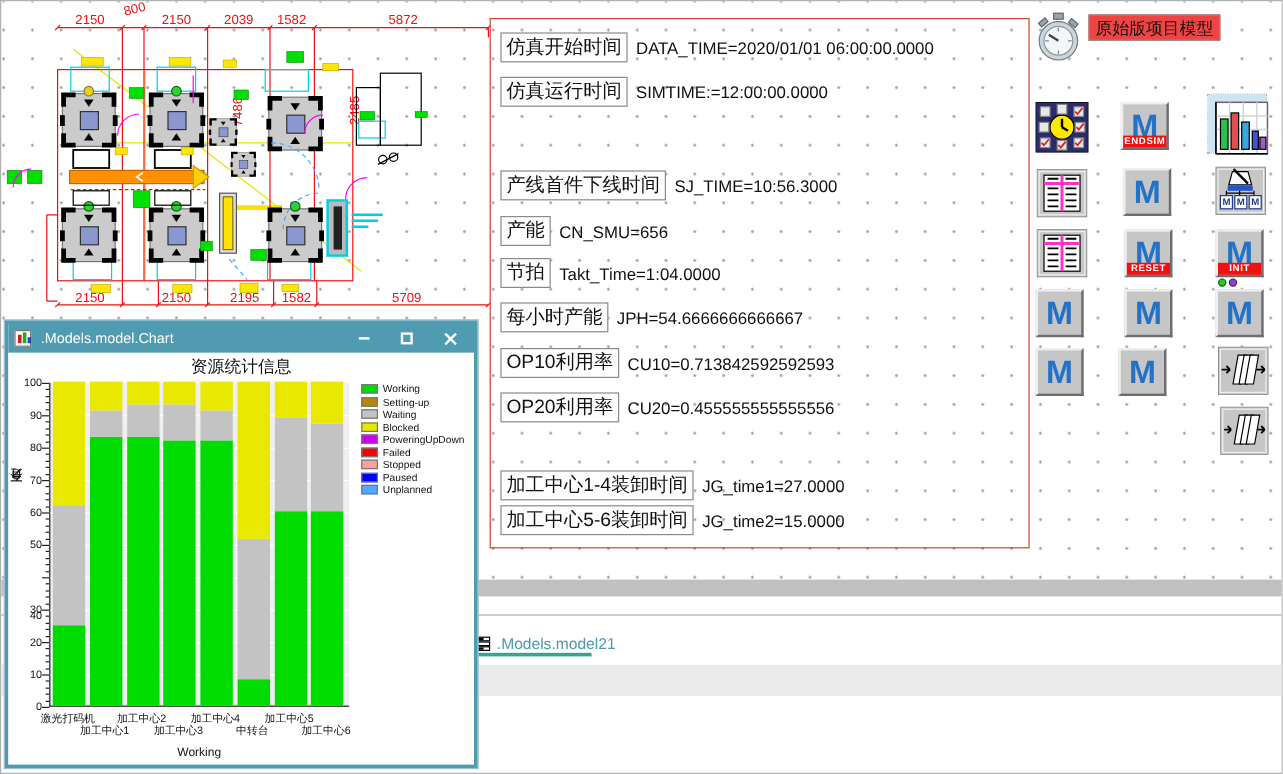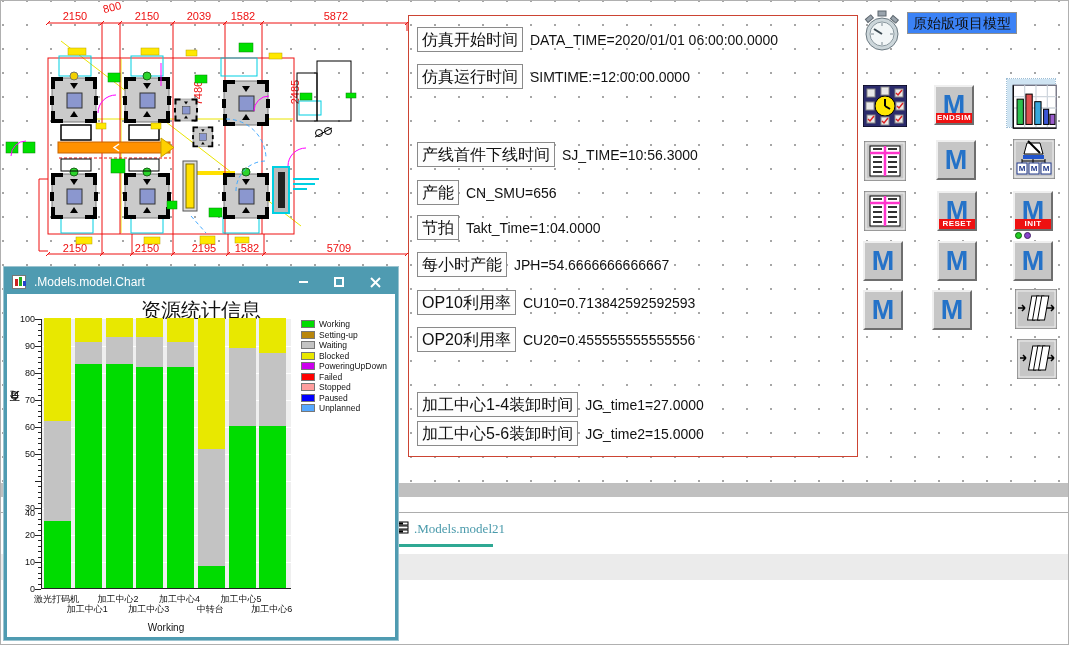--- a/index.html
+++ b/index.html
@@ -6,21 +6,21 @@
   body { font-family:"Liberation Sans", sans-serif; background:#e8e8e8; }
   .screen { position:relative; width:1069px; height:645px; background:#fff; overflow:hidden; border:1px solid #b0b0b0; }
   .dots { position:absolute; left:0; top:0; width:1069px; height:482px;
           background-image: radial-gradient(circle, #a6a6a6 1px, transparent 1.3px);
           background-size:24px 24px; background-position:14px 12px; }
 
   
   .strip-gray   { position:absolute; left:0; top:482px; width:1069px; height:14px; background:#c0c0c0; }
   .strip-line   { position:absolute; left:0; top:511px; width:1069px; height:1px; background:#adadad; }
   .strip-light  { position:absolute; left:0; top:553px; width:1069px; height:26px; background:#ebebeb; }
-  .tab { position:absolute; left:396px; top:520px; height:23px; display:flex; align-items:flex-start; gap:4px;font-family:Liberation Serif, serif; }
+  .tab { position:absolute; left:396px; top:520px; height:23px; display:flex; align-items:flex-end; gap:4px; }
   .tab-label { color:#4a9aab; font-size:13px; }
   .tab-underline { position:absolute; left:396px; top:543px; width:96px; height:3px; background:#2ea893; }
 
   
   .cad { position:absolute; left:0; top:0; }
 
   
   .info-panel { position:absolute; left:407px; top:14px; width:450px; height:442px; border:1px solid #cc4433; }
   .info-row { position:absolute; left:8px; display:flex; align-items:center; white-space:nowrap; }
   .info-label { display:inline-block; border:1px solid #8a8a8a; background:#fdfdfd; color:#111;
@@ -32,41 +32,41 @@
                border:3px solid #4f9bb1; background:#fff; box-shadow:0 0 0 1px #9cc4d0; }
   .chart-titlebar { height:24px; background:#4f9bb1; display:flex; align-items:center; padding-left:5px; }
   .chart-title-icon { width:14px; height:14px; background:#fff; border:1px solid #777; position:relative; flex:none; }
   .chart-title-icon i { position:absolute; bottom:2px; width:3px; display:block; }
   .chart-title-text { color:#fff; font-size:12px; margin-left:8px; flex:1; }
   .win-btns { display:flex; gap:8px; margin-right:6px; }
   .win-btn { width:28px; height:18px; display:flex; align-items:center; justify-content:center; }
   .glyph-min { width:9px; height:2px; background:#fff; }
   .glyph-max { width:10px; height:10px; border:2px solid #fff; }
   .chart-content { position:relative; width:100%; height:343px; background:#fff; }
-  .chart-main-title { position:absolute; top:3px; left:0; width:100%; text-align:center; font-size:20px; color:#111; }
+  .chart-main-title { position:absolute; top:3px; left:0; width:100%; text-align:center; font-size:14px; color:#111; }
   .plot { position:absolute; left:34px; top:25px; width:250px; height:270px; background:#efefef;
           border-left:1px solid #222; border-bottom:1px solid #222; }
   .gridline { position:absolute; left:0; width:100%; height:1px; background:#ffffff; }
   .bar-seg { position:absolute; }
   .ylabels { position:absolute; left:0; top:25px; width:28px; height:270px; }
   .ylabels span { position:absolute; right:0; width:100%; text-align:right; font-size:9px; color:#111; }
   .yticks { position:absolute; left:28px; top:25px; width:6px; height:270px; }
   .yticks i { position:absolute; right:0; height:1px; background:#222; display:block; }
   .xrow { position:absolute; left:0; top:0; width:100%; }
   .xrow span { position:absolute; width:80px; margin-left:-40px; text-align:center; font-size:9px; color:#111; }
   .x-axis-title { position:absolute; left:34px; width:250px; top:328px; text-align:center; font-size:10px; color:#111; }
   .y-axis-title { position:absolute; left:1px; top:115px; font-size:10px; color:#111;
                   writing-mode:vertical-rl; transform:rotate(180deg); }
   .legend { position:absolute; left:294px; top:25px; }
   .legend-row { display:flex; align-items:center; height:10.5px; }
   .legend-swatch { width:14px; height:8px; border:1px solid #777; flex:none; }
   .legend-name { font-size:8.5px; color:#111; margin-left:4px; white-space:nowrap; }
 
   
-  .model-frame-label { position:absolute; left:906px; top:11px; background:#3b82f6; border:1px solid #909090;
+  .model-frame-label { position:absolute; left:906px; top:11px; background:#ef4444; border:1px solid #909090;
                        font-size:14px; color:#111; padding:1px 5px; line-height:18px; }
   .m-icon { position:absolute; width:40px; height:40px; background:#c6c6c6;
             border-top:2px solid #efefef; border-left:2px solid #efefef;
             border-right:2px solid #6e6e6e; border-bottom:2px solid #6e6e6e;
             display:flex; align-items:center; justify-content:center; }
   .m-letter { color:#2472c8; font-weight:bold; font-size:27px; line-height:1; font-family:"Liberation Sans",sans-serif; }
   .m-banner { position:absolute; bottom:0; left:0; right:0; background:#ee1111; color:#fff;
               font-size:8px; font-weight:bold; text-align:center; line-height:10px; letter-spacing:0.5px; }
   .icon-abs { position:absolute; }
   .sel-bg { background:#cfe4f2; outline:1px dotted #9dbdd4; }

